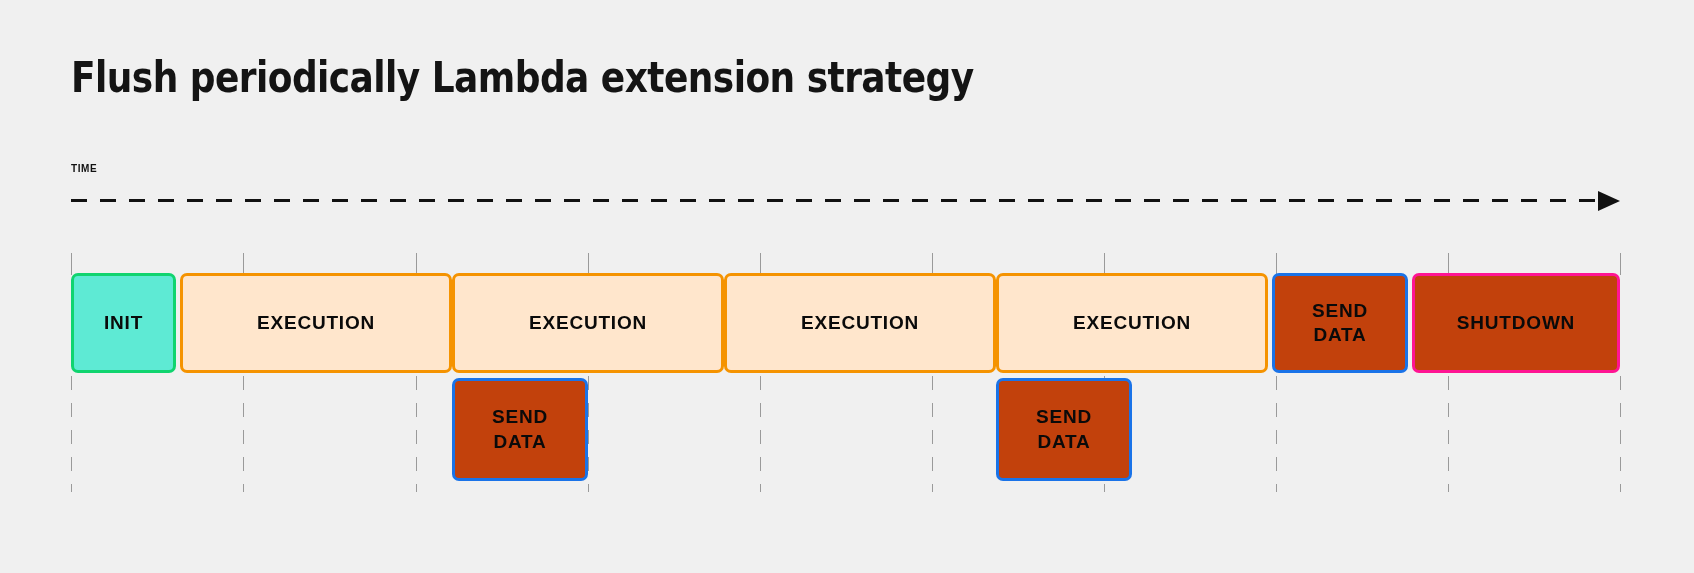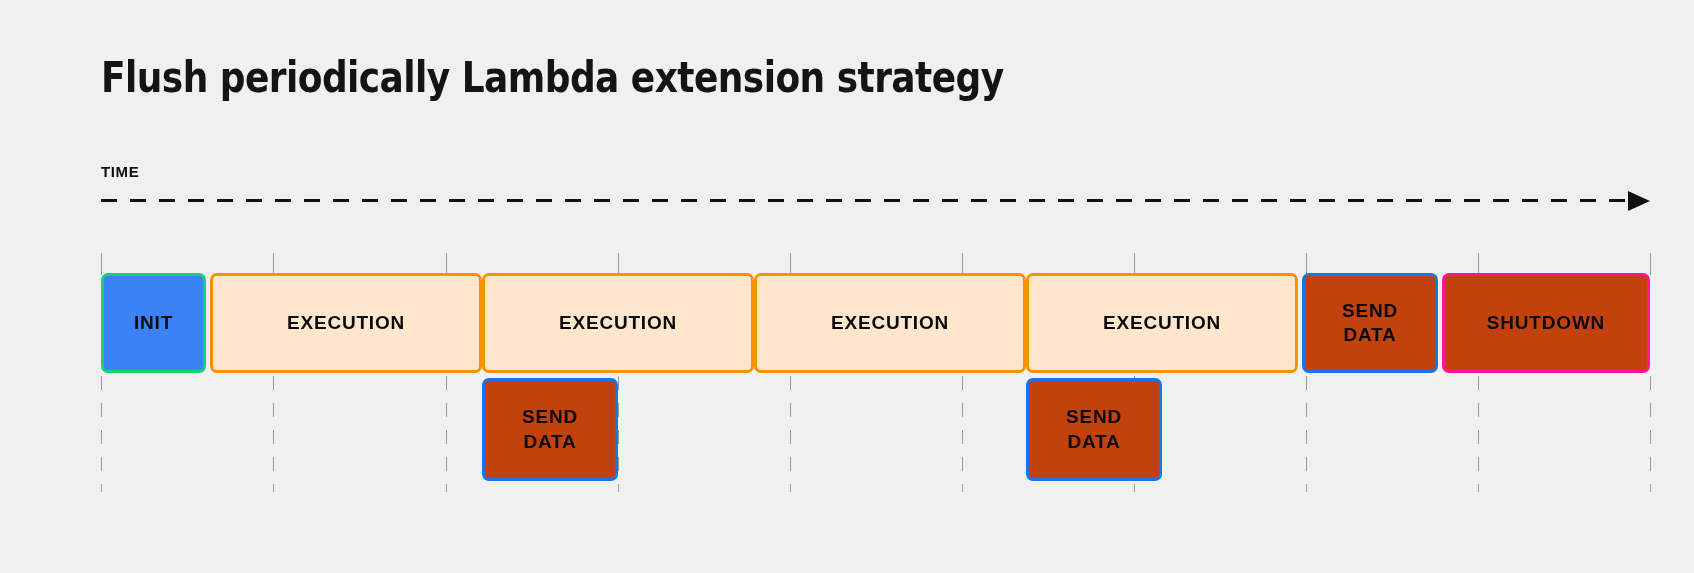--- a/index.html
+++ b/index.html
@@ -10,21 +10,20 @@
     width: 1694px;
     height: 573px;
     background: #f0f0f0;
     font-family: "Liberation Sans", sans-serif;
     overflow: hidden;
   }
   #canvas {
     position: relative;
     width: 1488px;
     height: 573px;
-    margin-left: 30px;
   }
 
   
   .title {
     position: absolute;
     left: 71px;
     top: 52px;
     font-size: 43px;
     font-weight: bold;
     letter-spacing: -0.6px;
@@ -33,21 +32,21 @@
     font-family: "DejaVu Sans Condensed", "Liberation Sans Narrow", "Liberation Sans", sans-serif;
     transform: scaleX(0.93);
     transform-origin: left center;
   }
 
   
   .time-label {
     position: absolute;
     left: 71px;
     top: 163px;
-    font-size: 15px;
+    font-size: 10px;
     font-weight: bold;
     letter-spacing: 0.6px;
     color: #111;
   }
   .time-axis {
     position: absolute;
     left: 71px;
     top: 199px;
     width: 1531px;
     height: 3px;
@@ -101,21 +100,21 @@
     text-align: center;
     font-size: 19px;
     font-weight: bold;
     letter-spacing: 0.8px;
     color: #0a0a0a;
     line-height: 1.28;
   }
   .row-main { top: 273px; height: 100px; }
   .row-sub  { top: 378px; height: 103px; }
 
-  .box-init     { background: #3b82f6; border-color: #10d46f; }
+  .box-init     { background: #5eead4; border-color: #10d46f; }
   .box-exec     { background: #ffe6cc; border-color: #f59300; text-align: center; }
   .box-send     { background: #c2410c; border-color: #1a73e8; }
   .box-shutdown { background: #c2410c; border-color: #ff1493; }
 
   .two-line { white-space: pre-line; }
 </style>
 </head>
 <body>
 
 <div id="canvas">

